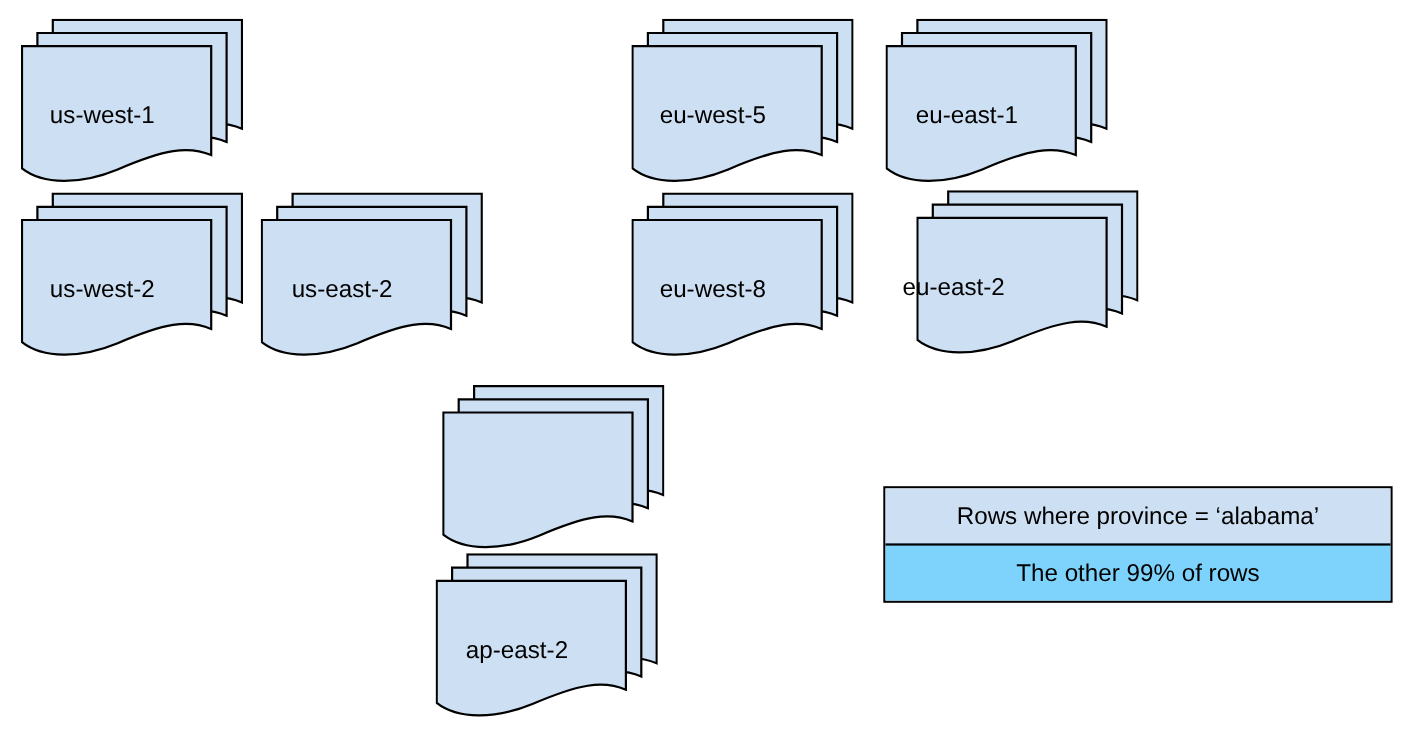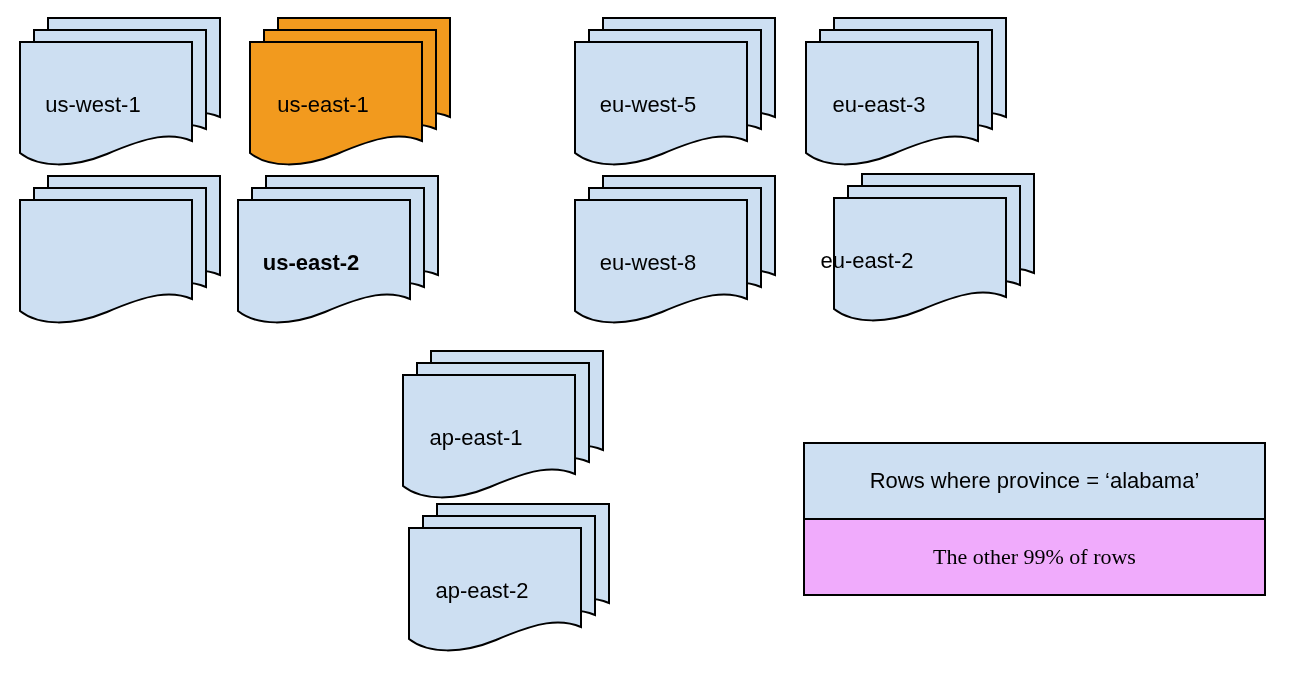--- a/index.html
+++ b/index.html
@@ -44,86 +44,79 @@
     white-space: nowrap;
   }
   .legend {
     position: absolute;
     left: 803px;
     top: 442px;
     width: 459px;
     border: 2px solid #000000;
   }
   .legend-row {
-    height: 74px;
+    height: 50px;
     display: flex;
     align-items: center;
     justify-content: center;
     font-size: 22px;
     color: #000000;
     text-align: center;
   }
   .legend-row + .legend-row {
     border-top: 2px solid #000000;
   }
 </style>
 </head>
 <body>
 
 <div id="canvas">
 
   <div class="legend">
     <div class="legend-row" style="background-color: rgb(205, 223, 242);">
       <span>Rows where province = ‘alabama’</span>
     </div>
-    <div class="legend-row" style="background-color: #f0abfc; font-family: Liberation Serif, serif;">
+    <div class="legend-row" style="background-color: #7dd3fc;">
       <span>The other 99% of rows</span>
     </div>
   </div>
 
 <div class="stack" style="left: 19px; top: 17px; --fill: #CDDFF2;">
       <svg width="202" height="152" viewBox="0 0 202 152">
         <path class="page" transform="translate(28,0)" d="M1,1 L173,1 L173,100 C152,91 130,95 88,113 C54,127 20,127 1,112 Z"></path>
         <path class="page" transform="translate(14,12)" d="M1,1 L173,1 L173,100 C152,91 130,95 88,113 C54,127 20,127 1,112 Z"></path>
         <path class="page" transform="translate(0,24)" d="M1,1 L173,1 L173,100 C152,91 130,95 88,113 C54,127 20,127 1,112 Z"></path>
       </svg>
       <div class="stack-label">us-west-1</div>
-    </div>
-    <div class="stack" style="left: 249px; top: 17px; --fill: #F29A1E;">
-      <svg width="202" height="152" viewBox="0 0 202 152">
-        <path class="page" transform="translate(28,0)" d="M1,1 L173,1 L173,100 C152,91 130,95 88,113 C54,127 20,127 1,112 Z"></path>
-        <path class="page" transform="translate(14,12)" d="M1,1 L173,1 L173,100 C152,91 130,95 88,113 C54,127 20,127 1,112 Z"></path>
-        <path class="page" transform="translate(0,24)" d="M1,1 L173,1 L173,100 C152,91 130,95 88,113 C54,127 20,127 1,112 Z"></path>
-      </svg>
-      <div class="stack-label">us-east-1</div>
     </div>
     <div class="stack" style="left: 574px; top: 17px; --fill: #CDDFF2;">
       <svg width="202" height="152" viewBox="0 0 202 152">
         <path class="page" transform="translate(28,0)" d="M1,1 L173,1 L173,100 C152,91 130,95 88,113 C54,127 20,127 1,112 Z"></path>
         <path class="page" transform="translate(14,12)" d="M1,1 L173,1 L173,100 C152,91 130,95 88,113 C54,127 20,127 1,112 Z"></path>
         <path class="page" transform="translate(0,24)" d="M1,1 L173,1 L173,100 C152,91 130,95 88,113 C54,127 20,127 1,112 Z"></path>
       </svg>
       <div class="stack-label">eu-west-5</div>
     </div>
     <div class="stack" style="left: 805px; top: 17px; --fill: #CDDFF2;">
       <svg width="202" height="152" viewBox="0 0 202 152">
         <path class="page" transform="translate(28,0)" d="M1,1 L173,1 L173,100 C152,91 130,95 88,113 C54,127 20,127 1,112 Z"></path>
         <path class="page" transform="translate(14,12)" d="M1,1 L173,1 L173,100 C152,91 130,95 88,113 C54,127 20,127 1,112 Z"></path>
         <path class="page" transform="translate(0,24)" d="M1,1 L173,1 L173,100 C152,91 130,95 88,113 C54,127 20,127 1,112 Z"></path>
       </svg>
-      <div class="stack-label">eu-east-3</div>
+      <div class="stack-label">eu-east-1</div>
     </div>
     <div class="stack" style="left: 19px; top: 175px; --fill: #CDDFF2;">
       <svg width="202" height="152" viewBox="0 0 202 152">
         <path class="page" transform="translate(28,0)" d="M1,1 L173,1 L173,100 C152,91 130,95 88,113 C54,127 20,127 1,112 Z"></path>
         <path class="page" transform="translate(14,12)" d="M1,1 L173,1 L173,100 C152,91 130,95 88,113 C54,127 20,127 1,112 Z"></path>
         <path class="page" transform="translate(0,24)" d="M1,1 L173,1 L173,100 C152,91 130,95 88,113 C54,127 20,127 1,112 Z"></path>
       </svg>
+      <div class="stack-label">us-west-2</div>
     </div>
-    <div class="stack" style="left: 237px; top: 175px; font-weight: bold; --fill: #CDDFF2;">
+    <div class="stack" style="left: 237px; top: 175px; --fill: #CDDFF2;">
       <svg width="202" height="152" viewBox="0 0 202 152">
         <path class="page" transform="translate(28,0)" d="M1,1 L173,1 L173,100 C152,91 130,95 88,113 C54,127 20,127 1,112 Z"></path>
         <path class="page" transform="translate(14,12)" d="M1,1 L173,1 L173,100 C152,91 130,95 88,113 C54,127 20,127 1,112 Z"></path>
         <path class="page" transform="translate(0,24)" d="M1,1 L173,1 L173,100 C152,91 130,95 88,113 C54,127 20,127 1,112 Z"></path>
       </svg>
       <div class="stack-label">us-east-2</div>
     </div>
     <div class="stack" style="left: 574px; top: 175px; --fill: #CDDFF2;">
       <svg width="202" height="152" viewBox="0 0 202 152">
         <path class="page" transform="translate(28,0)" d="M1,1 L173,1 L173,100 C152,91 130,95 88,113 C54,127 20,127 1,112 Z"></path>
@@ -139,23 +132,22 @@
         <path class="page" transform="translate(0,24)" d="M1,1 L173,1 L173,100 C152,91 130,95 88,113 C54,127 20,127 1,112 Z"></path>
       </svg>
       <div class="stack-label">eu-east-2</div>
     </div>
     <div class="stack" style="left: 402px; top: 350px; --fill: #CDDFF2;">
       <svg width="202" height="152" viewBox="0 0 202 152">
         <path class="page" transform="translate(28,0)" d="M1,1 L173,1 L173,100 C152,91 130,95 88,113 C54,127 20,127 1,112 Z"></path>
         <path class="page" transform="translate(14,12)" d="M1,1 L173,1 L173,100 C152,91 130,95 88,113 C54,127 20,127 1,112 Z"></path>
         <path class="page" transform="translate(0,24)" d="M1,1 L173,1 L173,100 C152,91 130,95 88,113 C54,127 20,127 1,112 Z"></path>
       </svg>
-      <div class="stack-label">ap-east-1</div>
     </div>
-    <div class="stack" style="left: 408px; top: 503px; text-align: right; --fill: #CDDFF2;">
+    <div class="stack" style="left: 396px; top: 503px; text-align: right; --fill: #CDDFF2;">
       <svg width="202" height="152" viewBox="0 0 202 152">
         <path class="page" transform="translate(28,0)" d="M1,1 L173,1 L173,100 C152,91 130,95 88,113 C54,127 20,127 1,112 Z"></path>
         <path class="page" transform="translate(14,12)" d="M1,1 L173,1 L173,100 C152,91 130,95 88,113 C54,127 20,127 1,112 Z"></path>
         <path class="page" transform="translate(0,24)" d="M1,1 L173,1 L173,100 C152,91 130,95 88,113 C54,127 20,127 1,112 Z"></path>
       </svg>
       <div class="stack-label">ap-east-2</div>
     </div>
   </div>
 
 </body></html>

